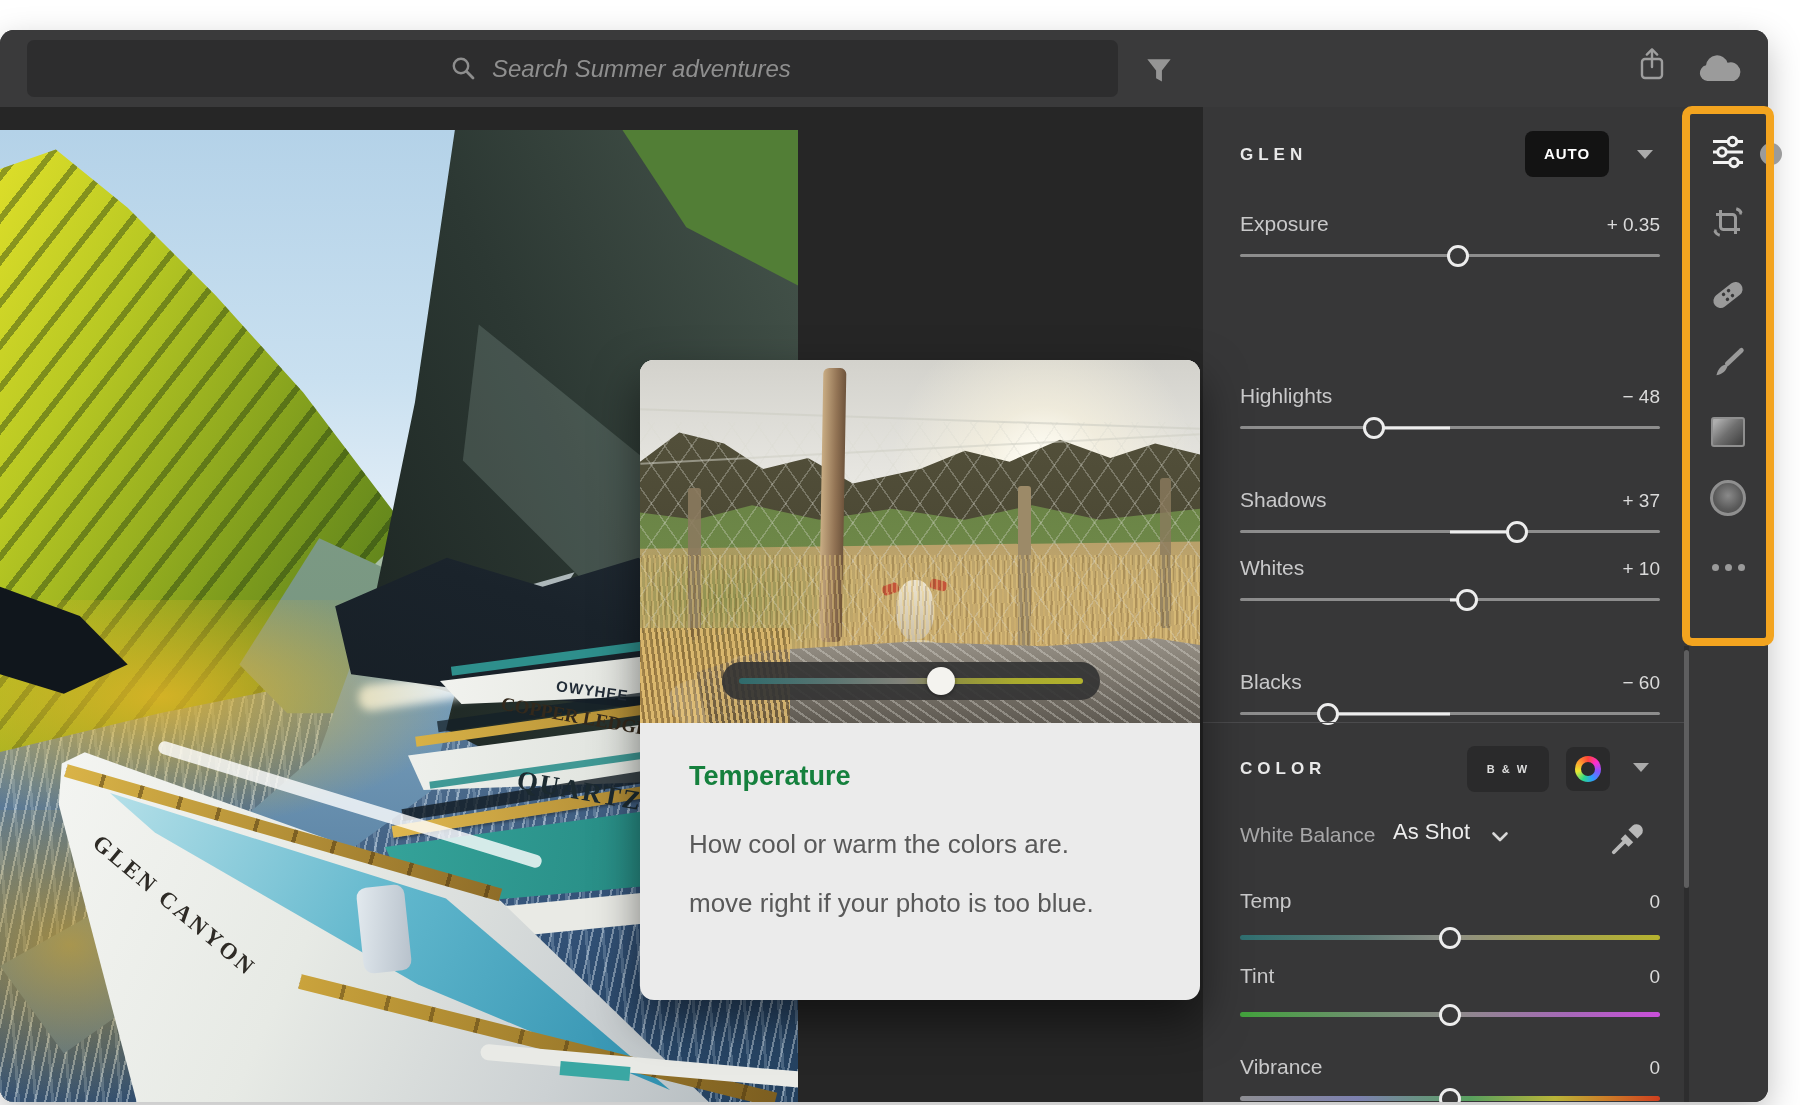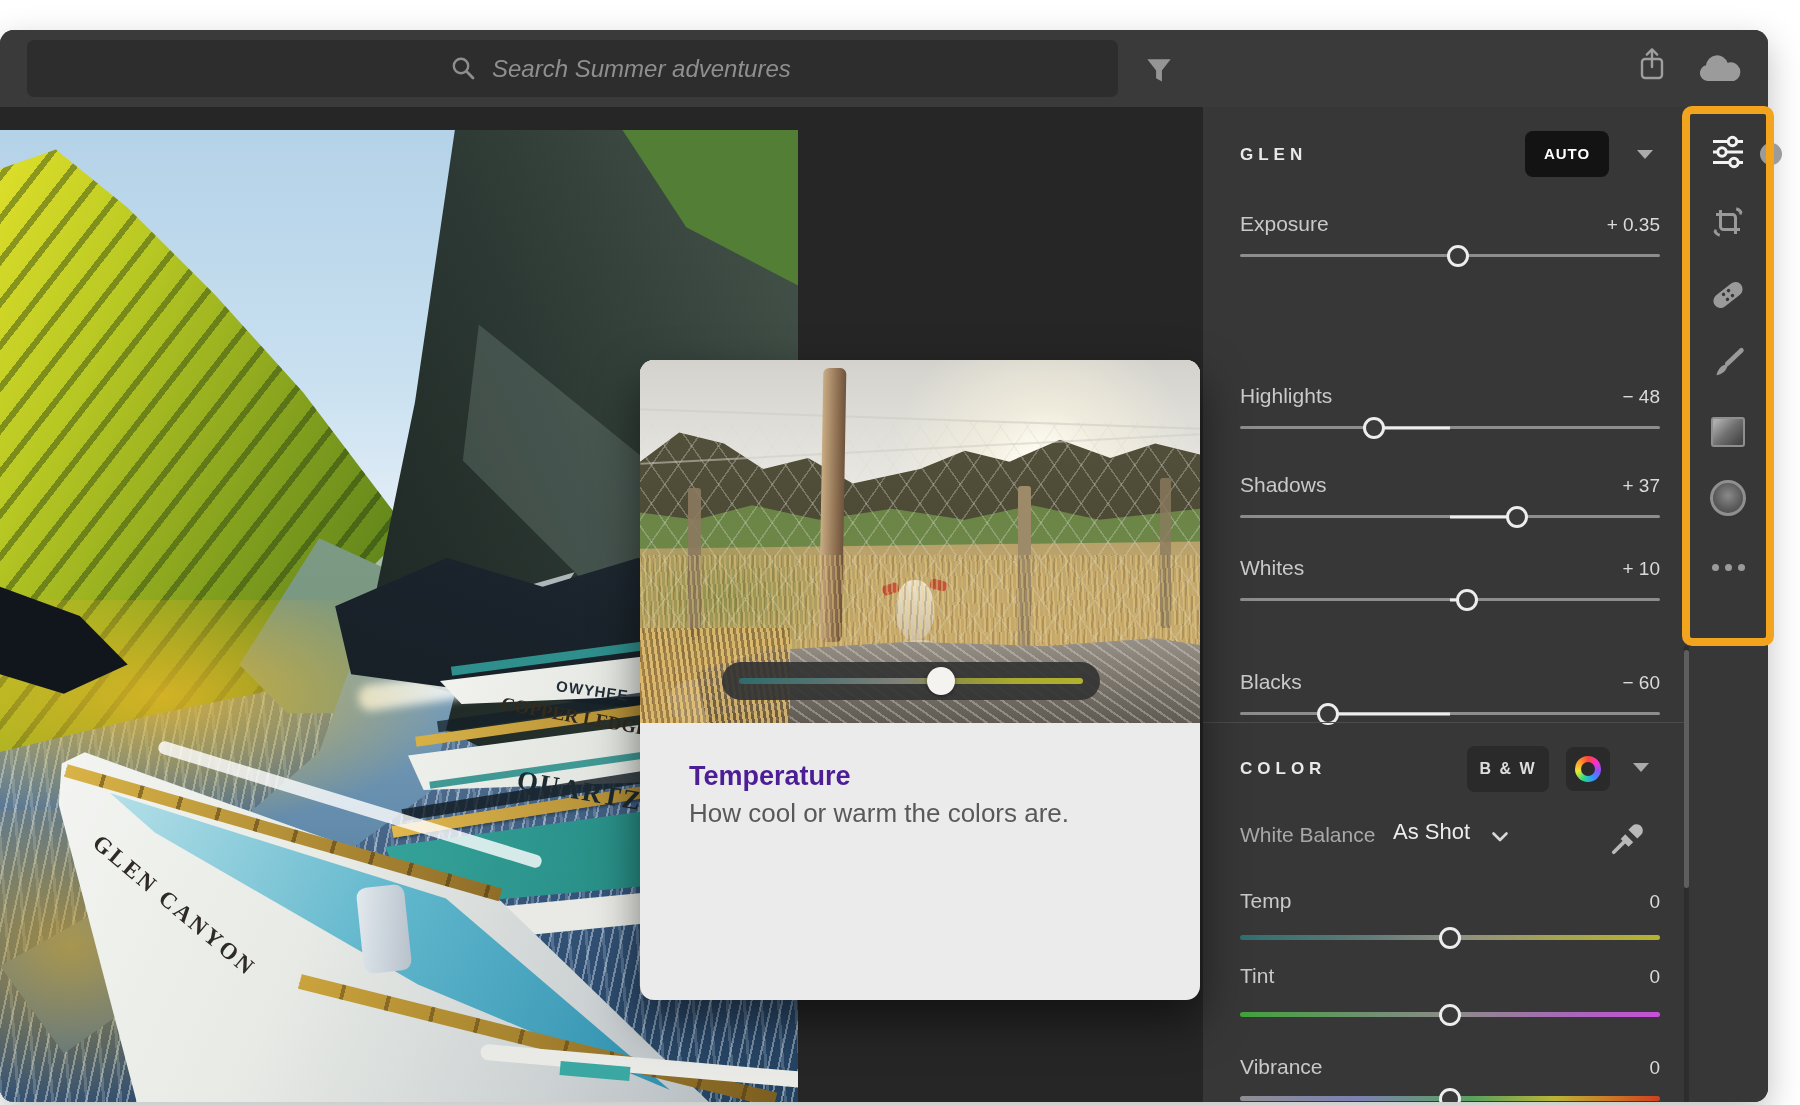--- a/index.html
+++ b/index.html
@@ -31,42 +31,42 @@
   .sheep { position:absolute; left:0; top:0; width:560px; height:363px; overflow:hidden; background:#e9e7e1; }
   .sheep > div { position:absolute; }
   .temp-slider { position:absolute; left:82px; top:302px; width:378px; height:38px; background:rgba(52,52,52,.92);
                  border-radius:19px; z-index:5; }
   .temp-track { position:absolute; left:17px; top:16px; width:344px; height:6px; border-radius:3px;
                 background:linear-gradient(90deg,#2f6b6c 0%,#577471 25%,#83837a 48%,#8f9040 62%,#a9aa2e 80%,#b2b22d 100%); }
   .knob { position:absolute; top:50%; width:22px; height:22px; border:3px solid #ededed; border-radius:50%;
           background:#3a3a3b; transform:translate(-50%,-50%); }
   .knob.solid { width:28px; height:28px; border:none; background:#f4f3ef; box-shadow:0 1px 4px rgba(0,0,0,.4); }
   .card-body { position:absolute; left:0; top:363px; width:560px; padding:38px 48px 0 49px; }
-  .card-title { font-size:27px; font-weight:bold; color:#4c1d95; }
+  .card-title { font-size:27px; font-weight:bold; color:#15803d; margin-bottom:31px; }
   .card-p { font-size:26px; color:#595959; line-height:43px; }
   .card-p.first { margin-bottom:16px; }
 
   
   .panel { position:absolute; left:1203px; top:77px; width:485px; height:995px; background:#373738; overflow:hidden; z-index:5; }
   .sect-header { position:absolute; left:37px; font-size:17px; font-weight:bold; letter-spacing:5px; color:#e9e9e9; }
   .auto-btn { position:absolute; left:322px; top:24px; width:84px; height:46px; background:#131313; border-radius:8px;
               color:#fff; font-size:15px; font-weight:bold; letter-spacing:1px; text-align:center; line-height:46px; cursor:pointer; }
   .tri { width:0; height:0; border-left:8px solid transparent; border-right:8px solid transparent; border-top:9px solid #ababab; position:absolute; cursor:pointer; }
   .lrow { position:absolute; left:0; width:485px; height:70px; }
   .lrow .lbl { position:absolute; left:37px; top:0; font-size:21px; color:#c9c9ca; }
   .lrow .val { position:absolute; right:28px; top:2px; font-size:19px; color:#dadada; }
   .track { position:absolute; left:37px; width:420px; height:3px; background:#8d8d8d; border-radius:2px; cursor:pointer; }
   .track .fill { position:absolute; top:50%; height:3px; background:#ededed; transform:translateY(-50%); }
   .ctrack { height:5px; border-radius:3px; }
   .g-tint { background:linear-gradient(90deg,#42a23c 0%,#6f9070 30%,#8d8a8a 52%,#a668b8 78%,#c94fd9 100%); }
   .g-temp2 { background:linear-gradient(90deg,#2f6f70 0%,#5b7a76 28%,#8d8d85 50%,#a5a450 76%,#b5b22e 100%); }
   .g-vib { background:linear-gradient(90deg,#8e8e93 0%,#7d81b0 28%,#58a05e 55%,#b9b438 75%,#cc7e28 87%,#cf3f1f 100%); }
   .divider { position:absolute; left:0; top:615px; width:485px; height:1px; background:#4b4b4d; }
   .chip { position:absolute; background:#2a2a2b; border-radius:8px; cursor:pointer; }
-  .bw-chip { left:264px; top:639px; width:82px; height:46px; color:#dedede; font-size:16px; font-weight:bold;
+  .bw-chip { left:264px; top:639px; width:82px; height:46px; color:#dedede; font-size:11px; font-weight:bold;
              letter-spacing:2px; text-align:center; line-height:46px; }
   .wheel-chip { left:363px; top:640px; width:44px; height:44px; }
   .wheel-ring { position:absolute; left:9px; top:9px; width:26px; height:26px; border-radius:50%;
     background:conic-gradient(#ff4438,#ff2dce,#8456ff,#2e9bff,#2ad98a,#e8e832,#ff9c2e,#ff4438); }
   .wheel-ring span { position:absolute; left:6px; top:6px; width:14px; height:14px; border-radius:50%; background:#2a2a2b; }
   .wb-label { position:absolute; left:37px; top:716px; font-size:21px; color:#a8a8a9; }
   .wb-value { position:absolute; left:190px; top:712px; font-size:22px; color:#ececec; cursor:pointer; }
 
   
   .toolstrip { position:absolute; left:1688px; top:77px; width:80px; height:995px; background:#373738; z-index:6; }
@@ -276,20 +276,21 @@
              background:repeating-linear-gradient(82deg, rgba(222,186,110,.85) 0 3px, rgba(120,90,40,.55) 3px 6px);"></div>
 
         <div class="temp-slider">
           <div class="temp-track"></div>
           <span class="knob solid" style="top: 19px; left: 58%;"></span>
         </div>
       </div>
       <div class="card-body">
         <div class="card-title">Temperature</div>
         <div class="card-p first">How cool or warm the colors are.</div>
+        <div class="card-p">move right if your photo is too blue.</div>
       </div>
     </div>
 
     <div class="panel">
       <div class="sect-header" style="top:38px;">GLEN</div>
       <div class="auto-btn">AUTO</div>
       <div class="tri" style="left:434px;top:43px;"></div>
 
       <div class="lrow" style="top:105px;">
         <div class="lbl">Exposure</div>
@@ -300,21 +301,21 @@
         </div>
       </div>
       <div class="lrow" style="top:277px;">
         <div class="lbl">Highlights</div>
         <div class="val">− 48</div>
         <div class="track" style="top:42px;">
           <span class="fill" style="left: 32%; width: 18%;"></span>
           <span class="knob" style="left: 32%;"></span>
         </div>
       </div>
-      <div class="lrow" style="top:366px;padding-left:16px;">
+      <div class="lrow" style="top:381px;padding-left:16px;">
         <div class="lbl">Shadows</div>
         <div class="val">+ 37</div>
         <div class="track" style="top:42px;">
           <span class="fill" style="left: 50%; width: 16%;"></span>
           <span class="knob" style="left: 66%;"></span>
         </div>
       </div>
       <div class="lrow" style="top:449px;text-align:center;">
         <div class="lbl">Whites</div>
         <div class="val">+ 10</div>

